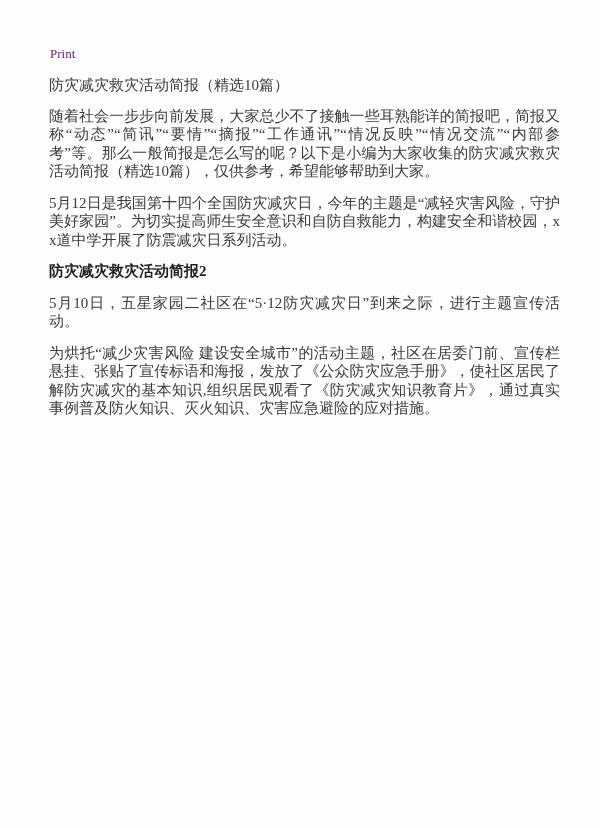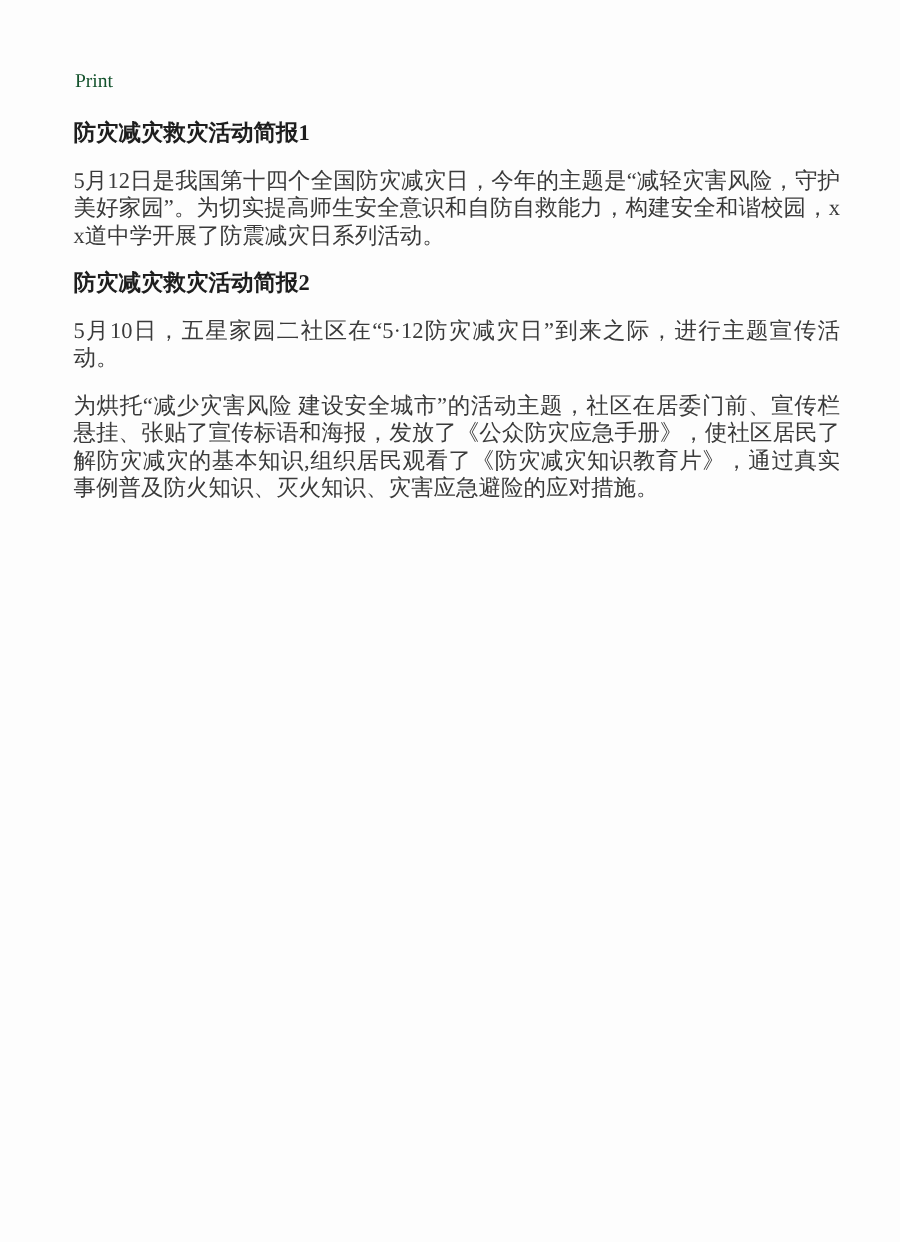--- a/index.html
+++ b/index.html
@@ -13,21 +13,21 @@
     position: relative;
     font-family: "Liberation Serif", "DejaVu Serif", serif;
     color: #3a3a3a;
     overflow: hidden;
   }
   .print-link {
     position: absolute;
     left: 50px;
     top: 46px;
     font-size: 13px;
-    color: #14532d;
+    color: #701a75;
     text-decoration: none;
     cursor: pointer;
   }
   .doc {
     position: absolute;
     left: 49px;
     top: 76px;
     width: 511px;
   }
   .title {
@@ -61,23 +61,24 @@
   }
 </style>
 </head>
 <body>
 
 <a class="print-link">Print</a>
 
 <div class="doc">
 
 
+  <div class="subtitle">防灾减灾救灾活动简报（精选10篇）</div>
 
+  <p class="para">随着社会一步步向前发展，大家总少不了接触一些耳熟能详的简报吧，简报又称“动态”“简讯”“要情”“摘报”“工作通讯”“情况反映”“情况交流”“内部参考”等。那么一般简报是怎么写的呢？以下是小编为大家收集的防灾减灾救灾活动简报（精选10篇），仅供参考，希望能够帮助到大家。</p>
 
-  <h2 class="sec">防灾减灾救灾活动简报1</h2>
 
   <p class="para">5月12日是我国第十四个全国防灾减灾日，今年的主题是“减轻灾害风险，守护美好家园”。为切实提高师生安全意识和自防自救能力，构建安全和谐校园，xx道中学开展了防震减灾日系列活动。</p>
 
 
 
 
   <h2 class="sec">防灾减灾救灾活动简报2</h2>
 
   <p class="para">5月10日，五星家园二社区在“5·12防灾减灾日”到来之际，进行主题宣传活动。</p>
 

